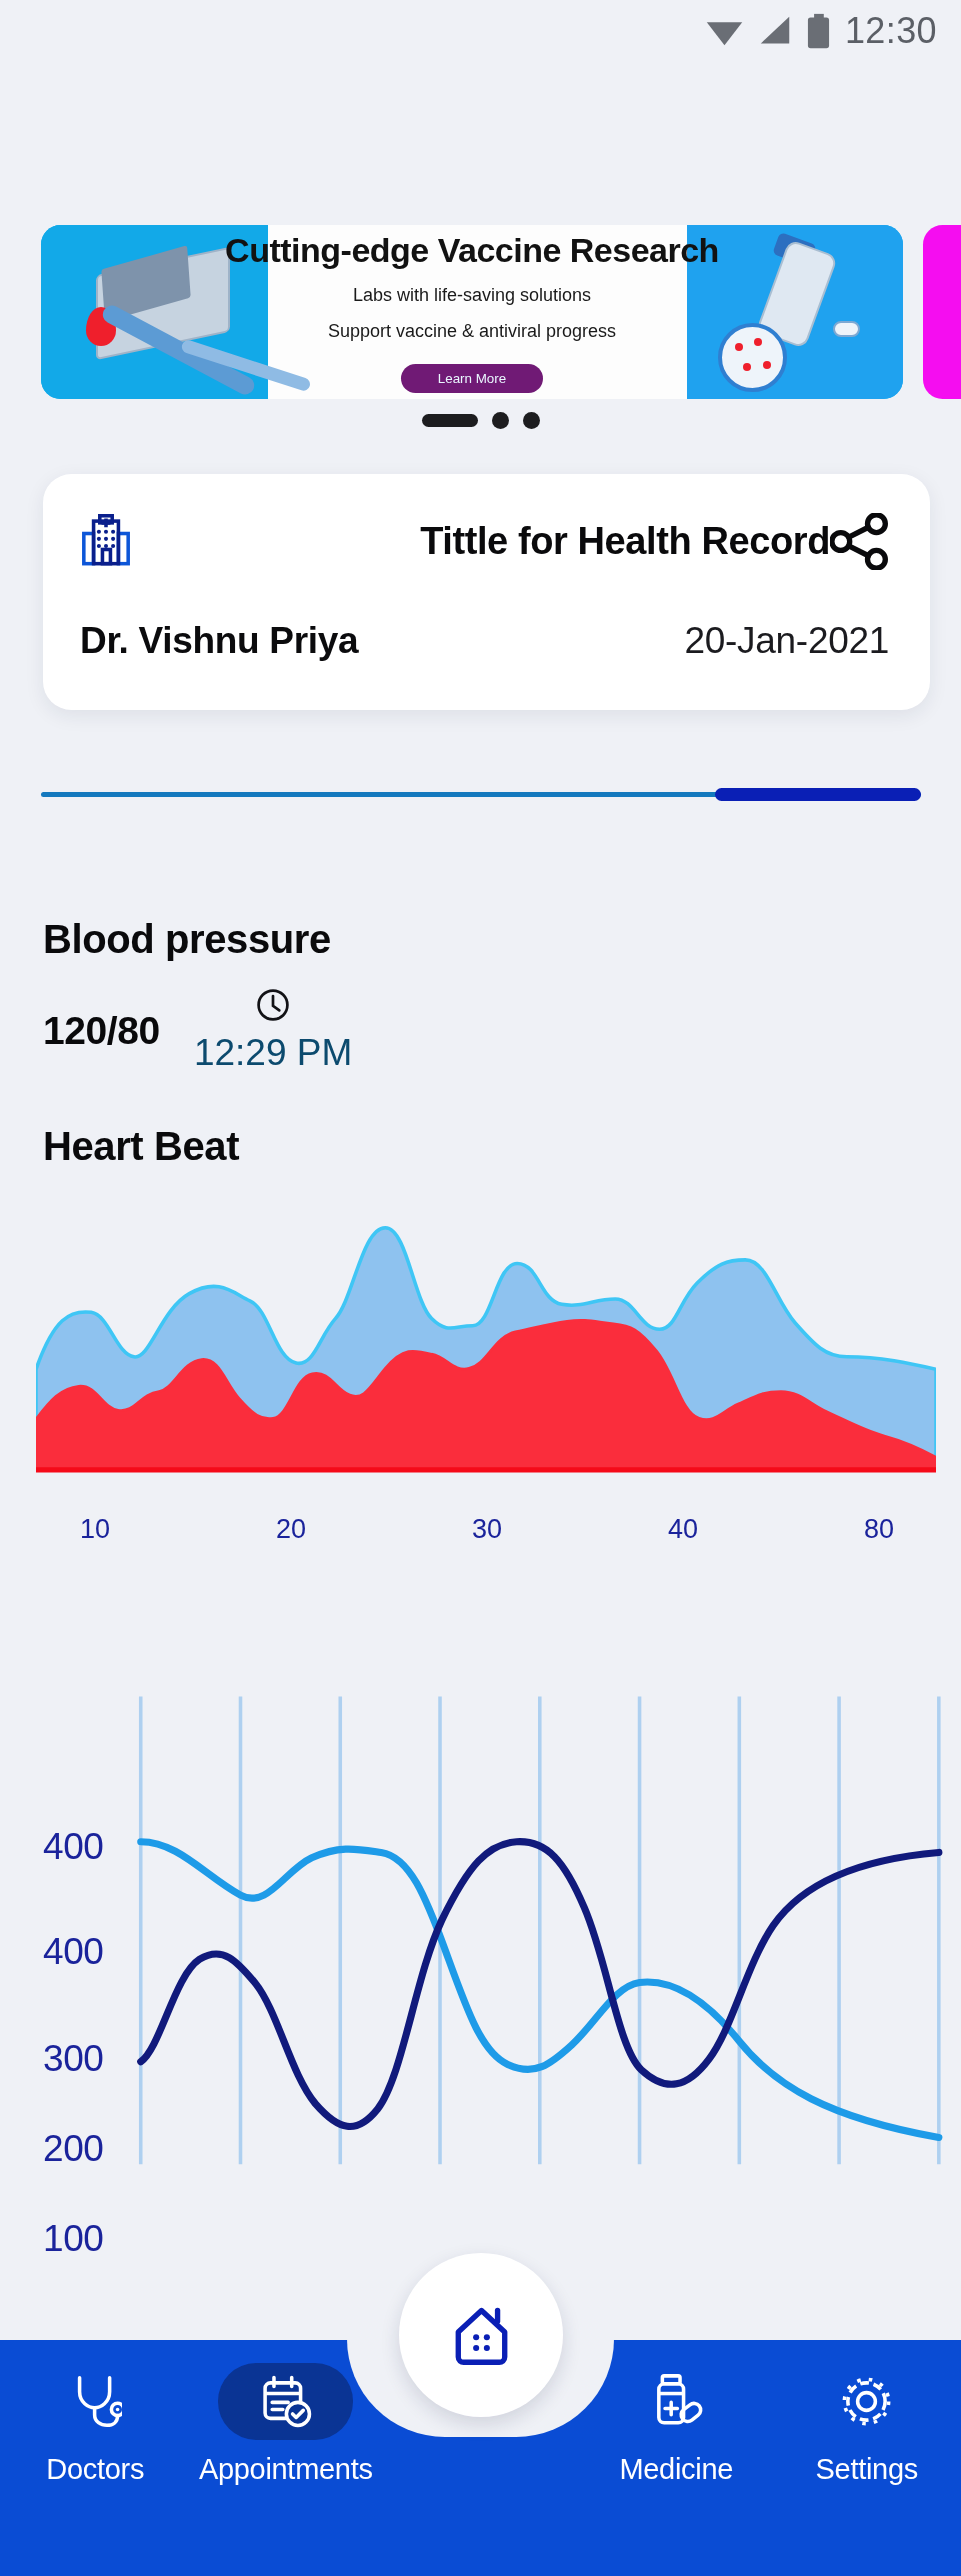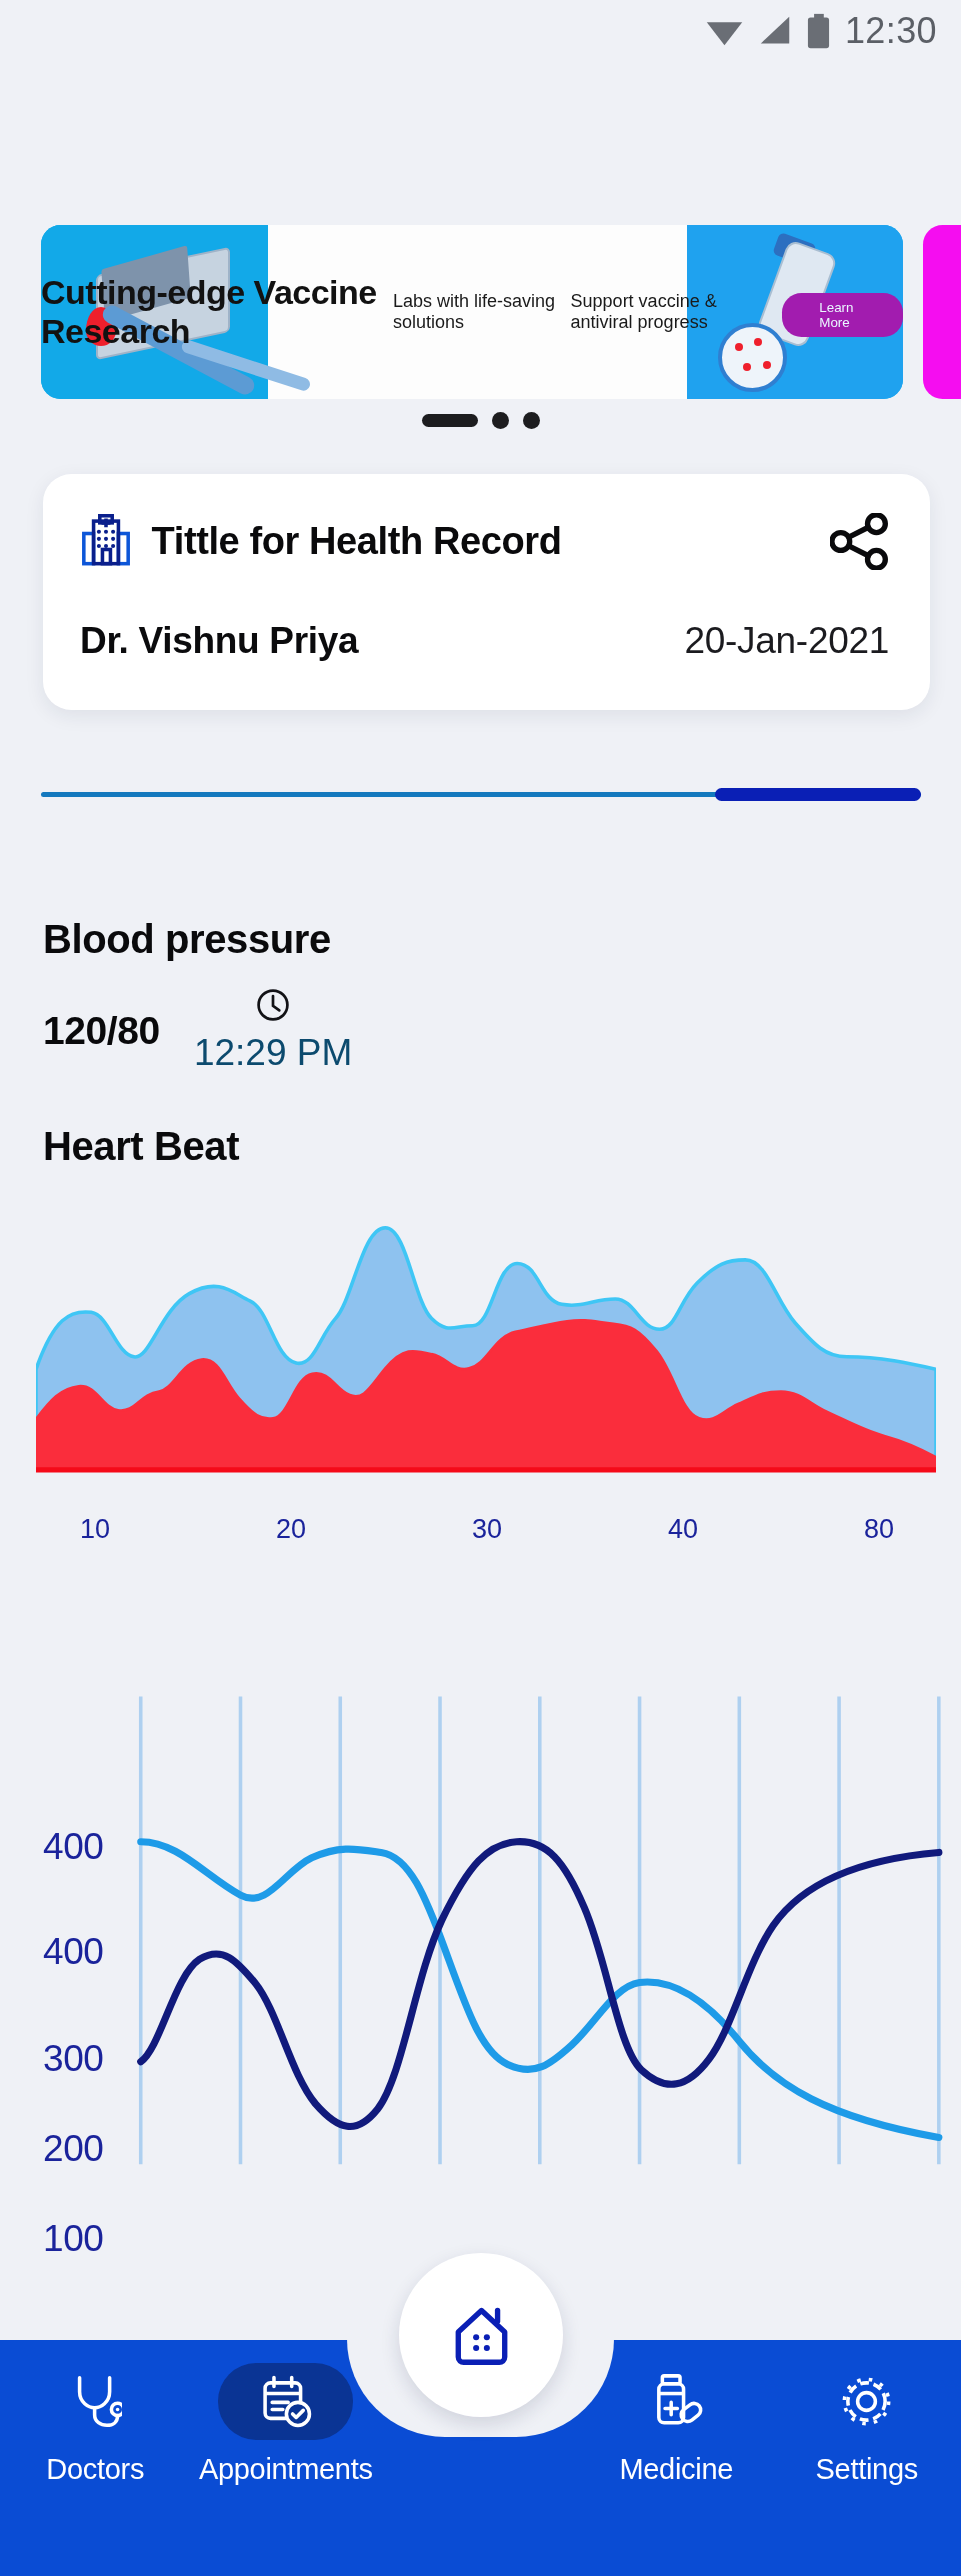--- a/index.html
+++ b/index.html
@@ -40,26 +40,26 @@
     position:relative; background:#14b3f0;
   }
   .banner-2 { width:862px; background:#f50df0; }
   .bg-swoosh-a { position:absolute; left:0; top:0; width:267px; height:174px; background:#12a9e8; }
   .bg-swoosh-b { position:absolute; right:0; top:0; width:294px; height:174px; background:#1fa2ef; }
   .banner-white {
     position:absolute; left:227px; top:0; width:419px; height:174px; background:#fdfdfd;
   }
   .banner-inner {
     position:absolute; left:0; top:0; width:862px; height:174px;
-    display:flex; flex-direction:row; align-items:center; justify-content:center; gap:15px;
+    display:flex; flex-direction:column; align-items:center; justify-content:center; gap:15px;
   }
   .b-title { font-size:34px; font-weight:bold; color:#121212; letter-spacing:-0.5px; }
   .b-sub { font-size:18px; color:#1a1a1a; }
   .b-btn {
-    margin-top:6.2px; background:#a21caf; color:#eaf7ff; font-size:13.4px;
+    margin-top:6.2px; background:#701a75; color:#eaf7ff; font-size:13.4px;
     padding:7.1px 37px; border-radius:19.6px;
   }
   .art { position:absolute; }
   .laptop { left:55px; top:36px; width:134px; height:85px; background:#c6d3e0;
             transform:skewY(-12deg); border-radius:5.3px; border:2.7px solid #9fb3c8; }
   .laptop-scr { position:absolute; left:62px; top:32px; width:86px; height:53px;
             background:#7e93ab; transform:skewY(-12deg) rotate(-4deg); border-radius:2.7px; }
   .syringe { left:53px; top:116px; width:169px; height:18px; background:#5c9bd4;
              transform:rotate(28deg); border-radius:9px; }
   .syringe2 { left:138px; top:134px; width:134px; height:12.5px; background:#8fbbe4;
@@ -82,21 +82,21 @@
   .dot.active { width:56px; height:13.4px; border-radius:8px; }
 
   
   .card {
     position:absolute; top:474px; left:43px; width:887px; height:236px;
     background:#ffffff; border-radius:28.5px;
     box-shadow:0 5.3px 19.6px rgba(24,36,70,.08);
     padding:39px 41px 0 37px;
   }
   .card-row1 { display:flex; align-items:center; }
-  .card-title { font-size:38px; font-weight:bold; color:#0a0a0c; margin-left:19.6px; flex:1; letter-spacing:-0.4px; }
+  .card-title { font-size:38px; font-weight:bold; color:#0a0a0c; margin-left:19.6px; flex:1; letter-spacing:-0.4px;text-align:right; }
   .card-row2 { display:flex; align-items:center; justify-content:space-between; margin-top:50px; }
   .doc { font-size:37px; font-weight:bold; color:#0b0b0d; letter-spacing:-0.3px; }
   .date { font-size:37px; color:#1b1b1f; letter-spacing:-0.3px; }
 
   
   .tabs { position:absolute; top:762px; left:0; width:962px; }
   .tabrow { display:flex; align-items:flex-end; padding:0 41px; }
   .tab { font-size:37px; color:#101114; letter-spacing:-0.3px; }
   .tab.t1 { width:401px; }
   .tab.t2 { width:267px; }

